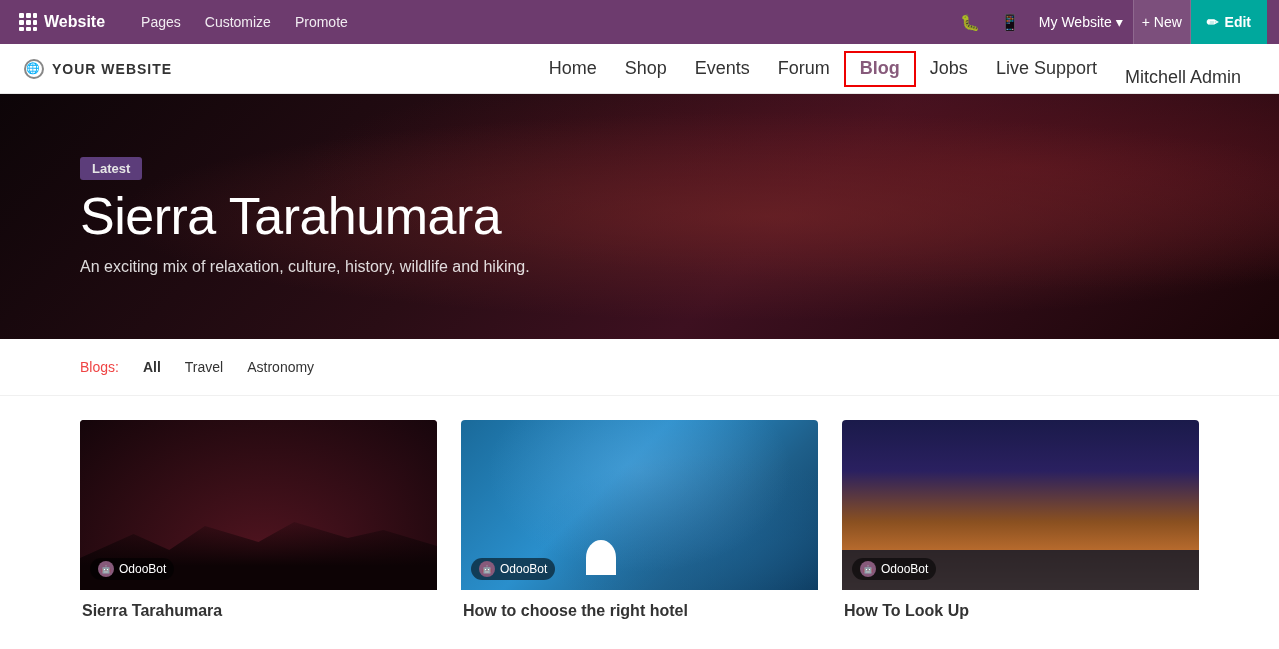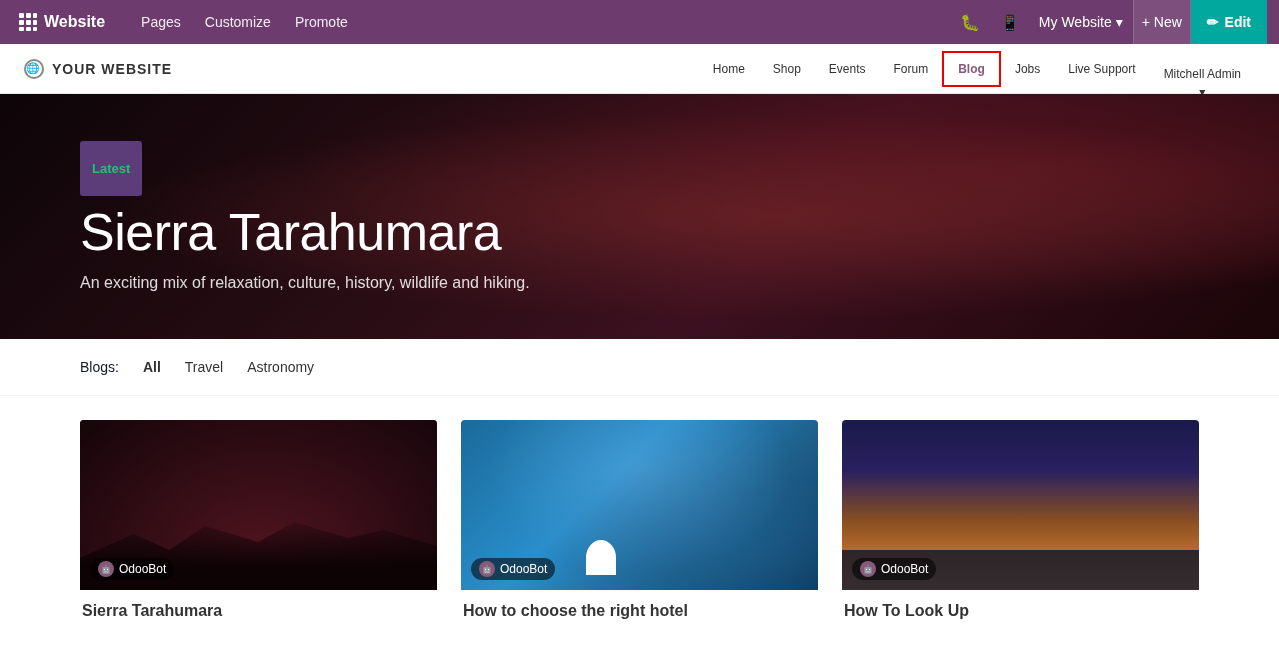--- a/index.html
+++ b/index.html
@@ -126,21 +126,21 @@
     .site-nav-links {
       display: flex;
       align-items: center;
       gap: 0;
     }
     .site-nav-link {
       padding: 16px 14px;
       height: 35px;
       display: flex;
       align-items: center;
-      font-size: 12px;
+      font-size: 18px;
       color: #333;
       cursor: pointer;
       text-decoration: none;
     }
     .site-nav-link.active {
       color: #875a7b;
       font-weight: 600;
       border: 2px solid #e00;
     }
     .site-nav-link.admin-user {
@@ -164,24 +164,24 @@
     .hero-bg {
       position: absolute;
       inset: 0;
       background:
         radial-gradient(ellipse at 60% 50%, rgba(120, 40, 40, 0.6) 0%, transparent 60%),
         radial-gradient(ellipse at 80% 30%, rgba(90, 20, 30, 0.8) 0%, transparent 50%),
         linear-gradient(135deg, #0d0508 0%, #2a0d15 40%, #3d1020 60%, #1a0508 100%);
     }
     .hero-badge {
       background: #5c3d7a;
-      color: #22c55e;
+      color: #e5e5e5;
       font-size: 13px;
       font-weight: 600;
-      padding: 20px 12px;
+      padding: 4px 12px;
       border-radius: 3px;
       display: inline-block;
       width: fit-content;
       margin-bottom: 8px;
     }
     .hero-title {
       font-size: 52px;
       font-weight: 300;
       color: white;
       line-height: 1.1;
@@ -198,21 +198,21 @@
     .blog-filter {
       padding: 16px 80px;
       display: flex;
       align-items: center;
       gap: 0;
       border-bottom: 1px solid #f0f0f0;
       background: white;
     }
     .blog-filter-label {
       font-size: 14px;
-      color: #0f172a;
+      color: #ef4444;
       margin-right: 12px;
     }
     .filter-item {
       padding: 4px 12px;
       font-size: 14px;
       color: #333;
       cursor: pointer;
       border-radius: 3px;
     }
     .filter-item.active {

